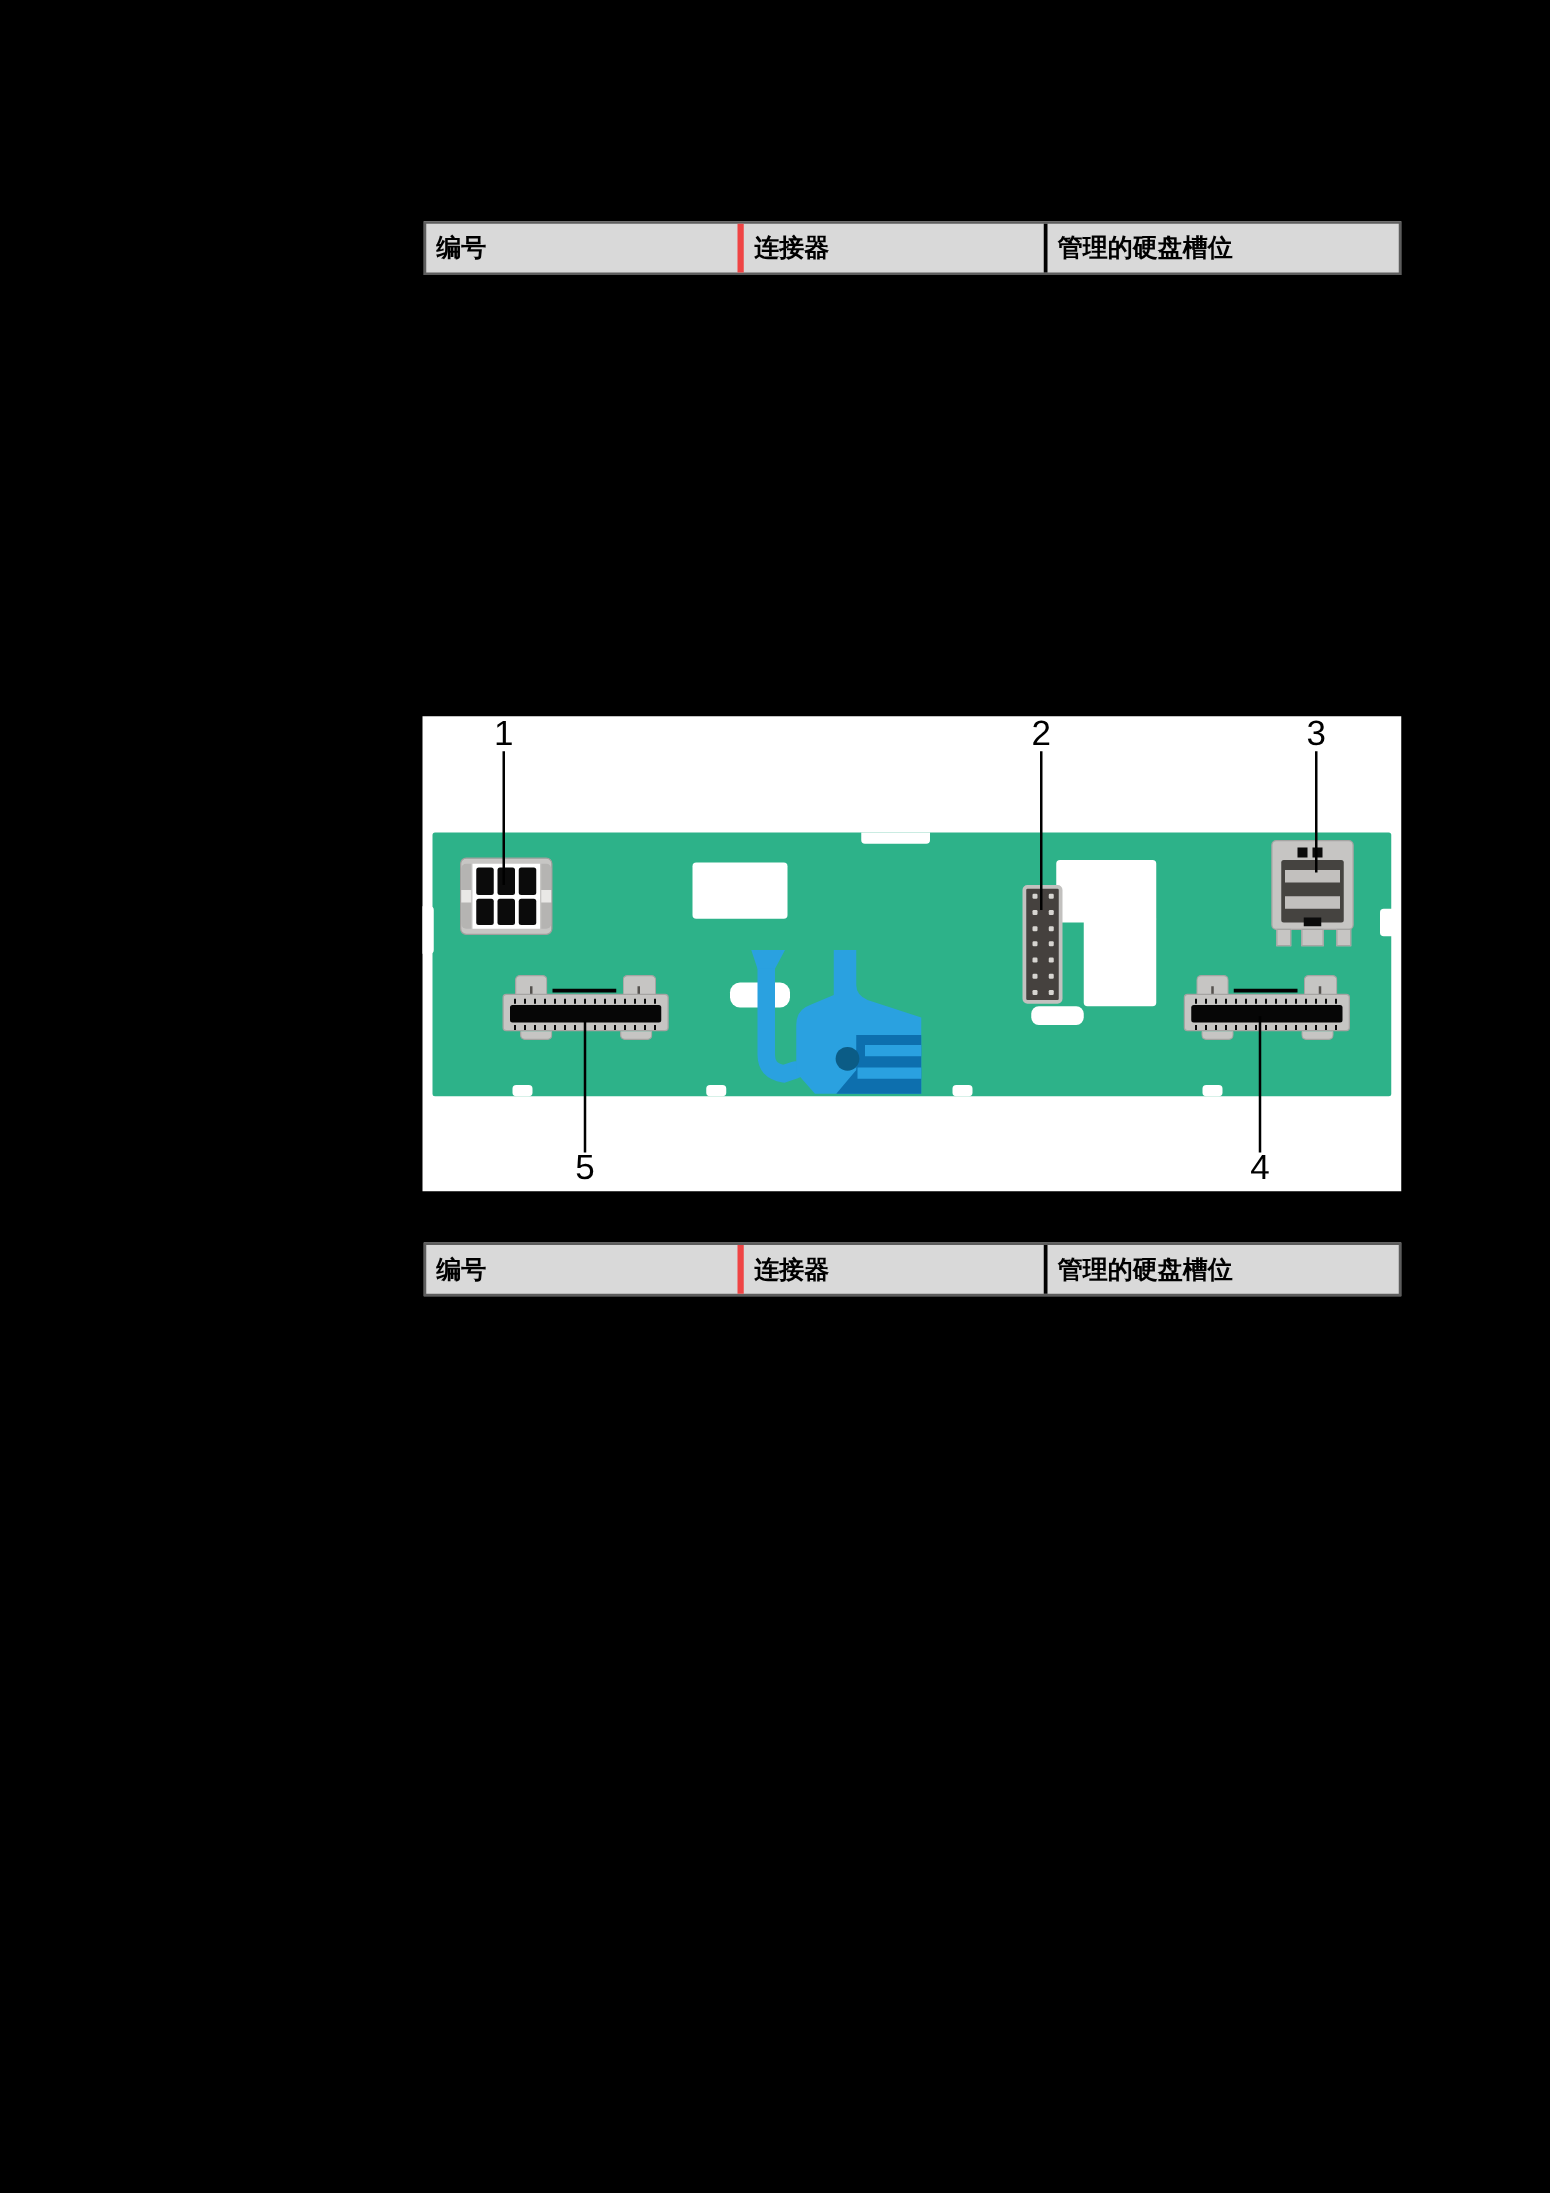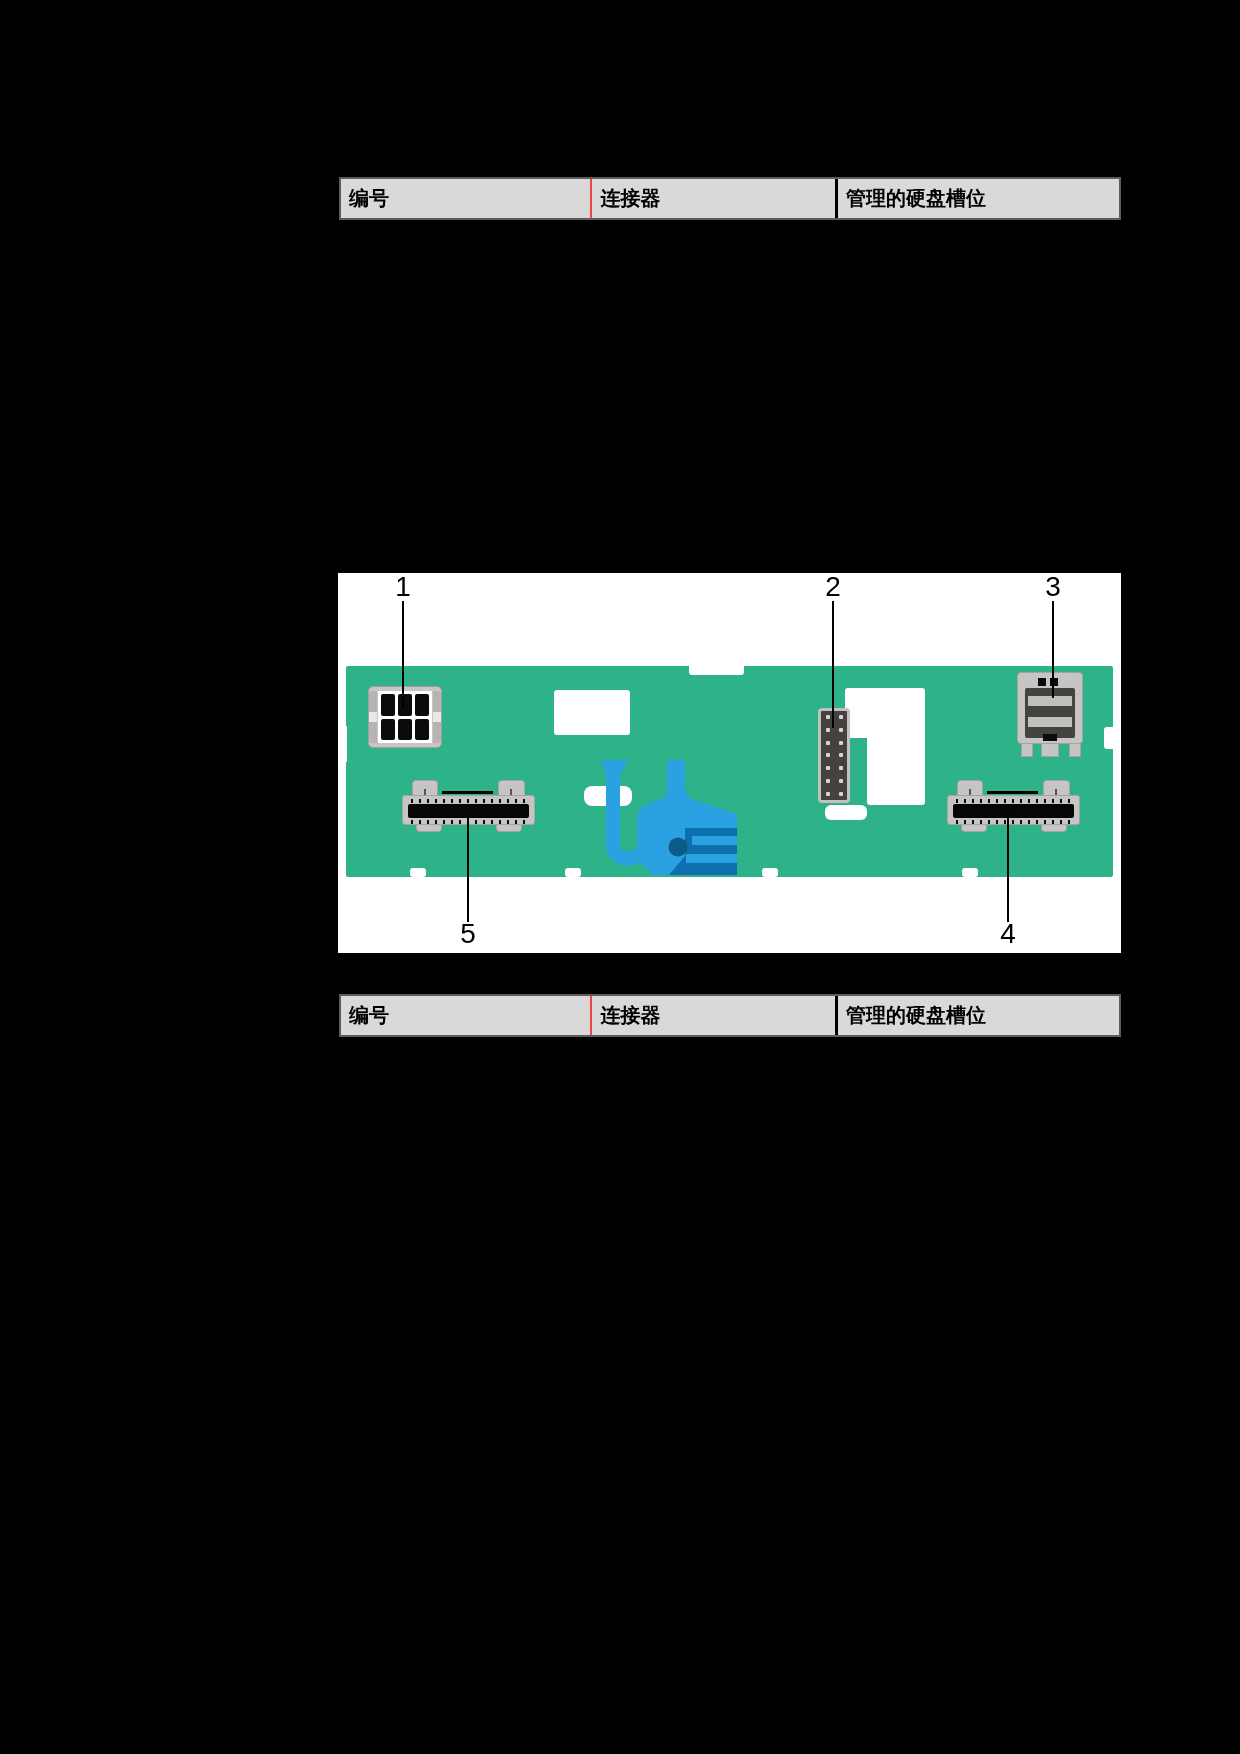--- a/index.html
+++ b/index.html
@@ -7,21 +7,21 @@
         font-family:"Liberation Sans","DejaVu Sans",sans-serif;}
 
   
   .hdr{position:absolute;left:339px;width:782px;height:43px;display:flex;
        background:#d9d9d9;border:2px solid #5d5d5d;box-sizing:border-box;}
   .hdr.top{top:177px;}
   .hdr.bottom{top:994px;}
   .hdr .cell{box-sizing:border-box;display:flex;align-items:center;
        padding-left:8px;font-size:20px;font-weight:bold;color:#000;white-space:nowrap;overflow:hidden;}
   .hdr .c1{width:261px;border-radius:12px;}
-  .hdr .c2{width:256px;border-left:2px solid #ef4444;}
+  .hdr .c2{width:256px;border-left:5px solid #ef4444;}
   .hdr .c3{width:297px;border-left:3px solid #000;}
 
   
   .fig{position:absolute;left:338px;top:573px;width:783px;height:380px;background:#fff;}
   .board{position:absolute;left:8px;top:93px;width:767px;height:211px;border-radius:2px;}
   .cut{position:absolute;background:#fff;border-radius:3px;}
 
   
   .callout{position:absolute;transform:translateX(-50%);font-size:28px;line-height:28px;
            color:#000;font-weight:400;}

